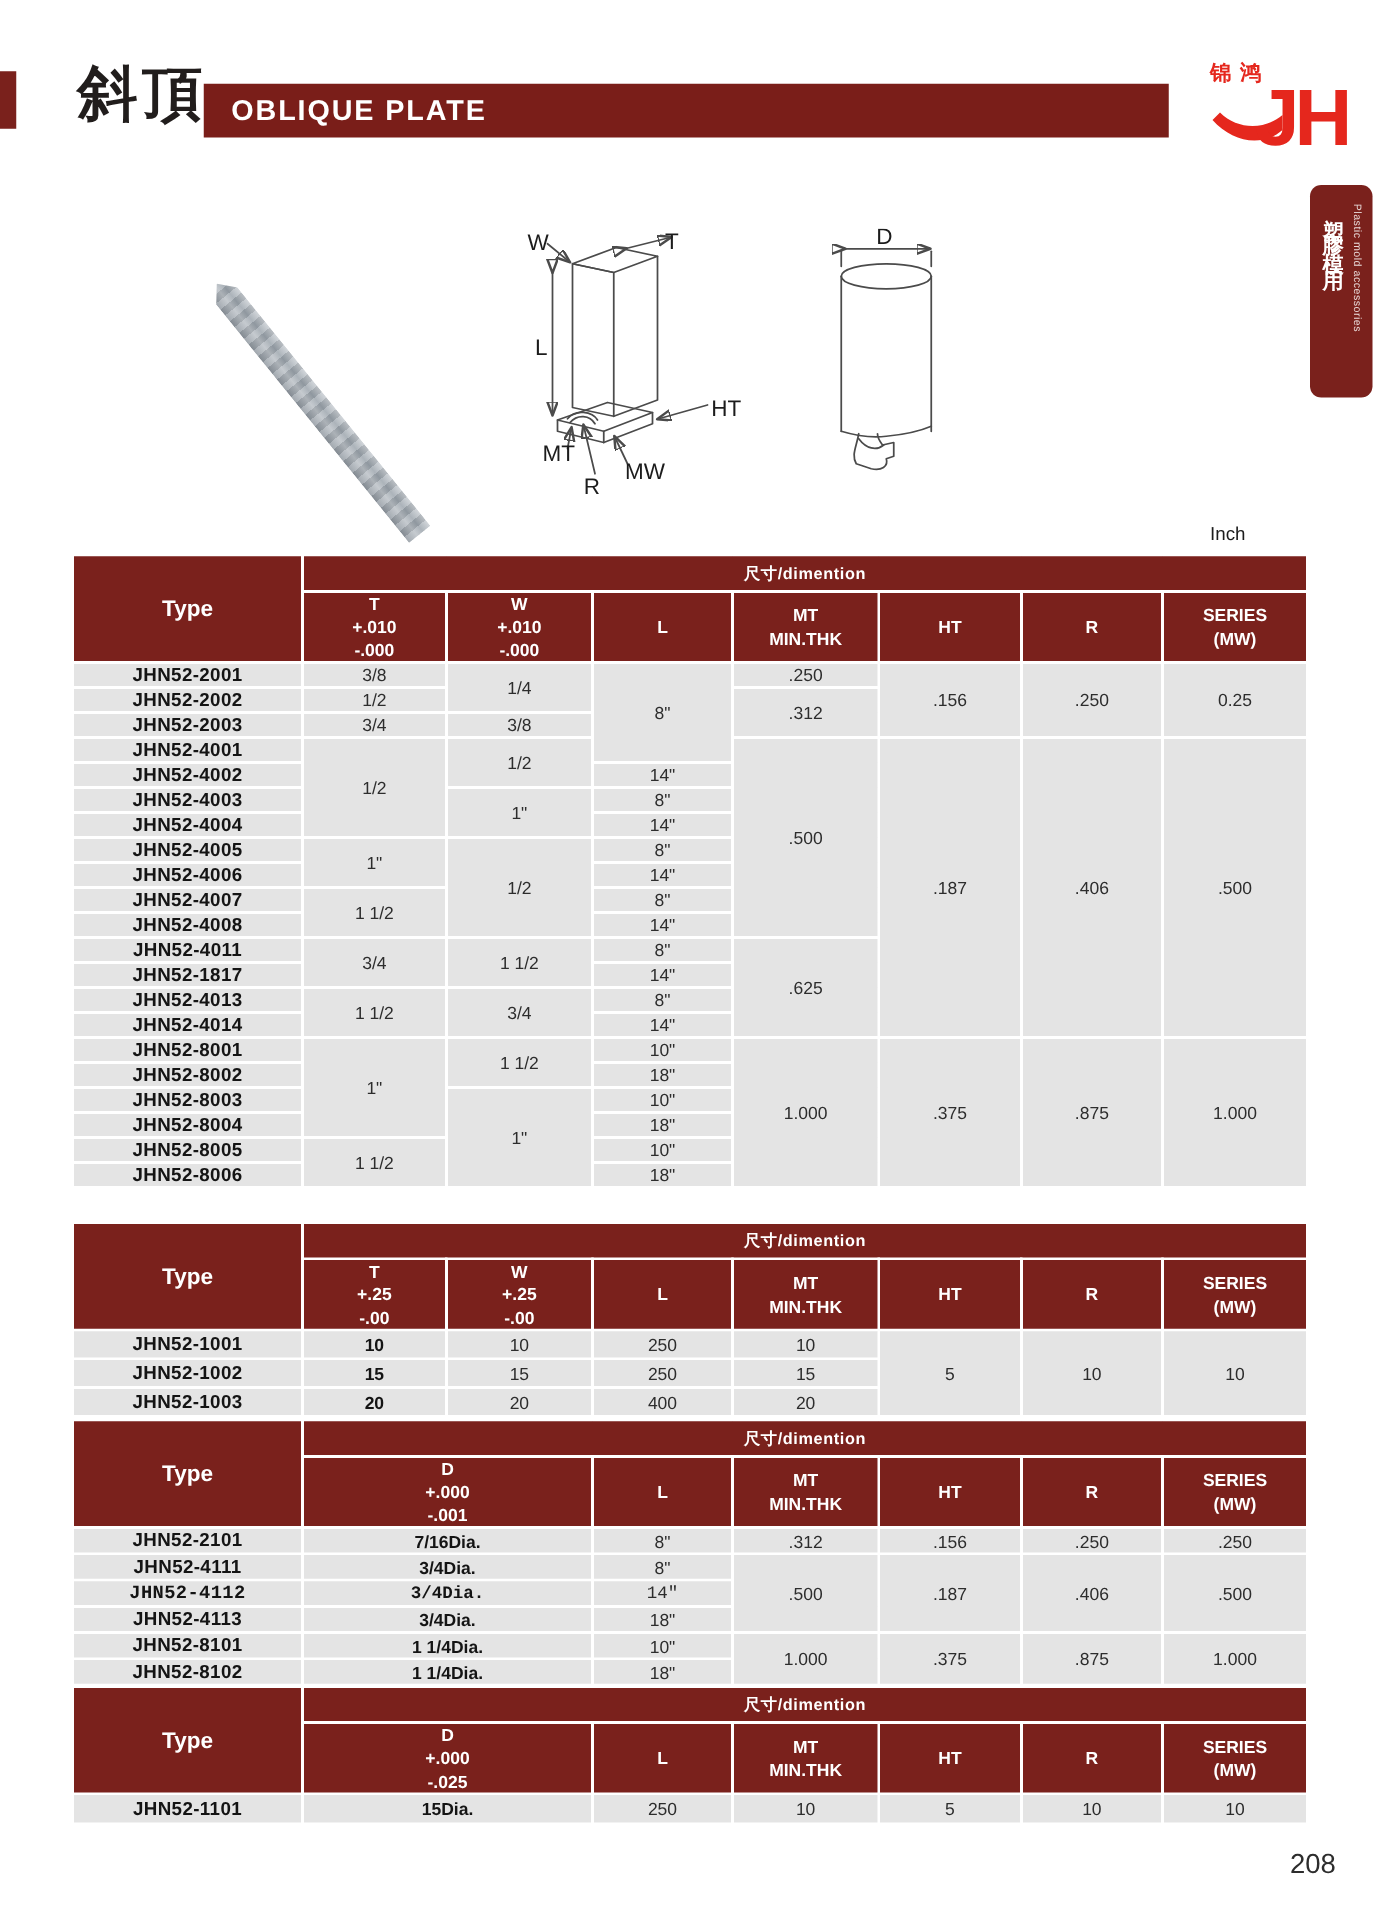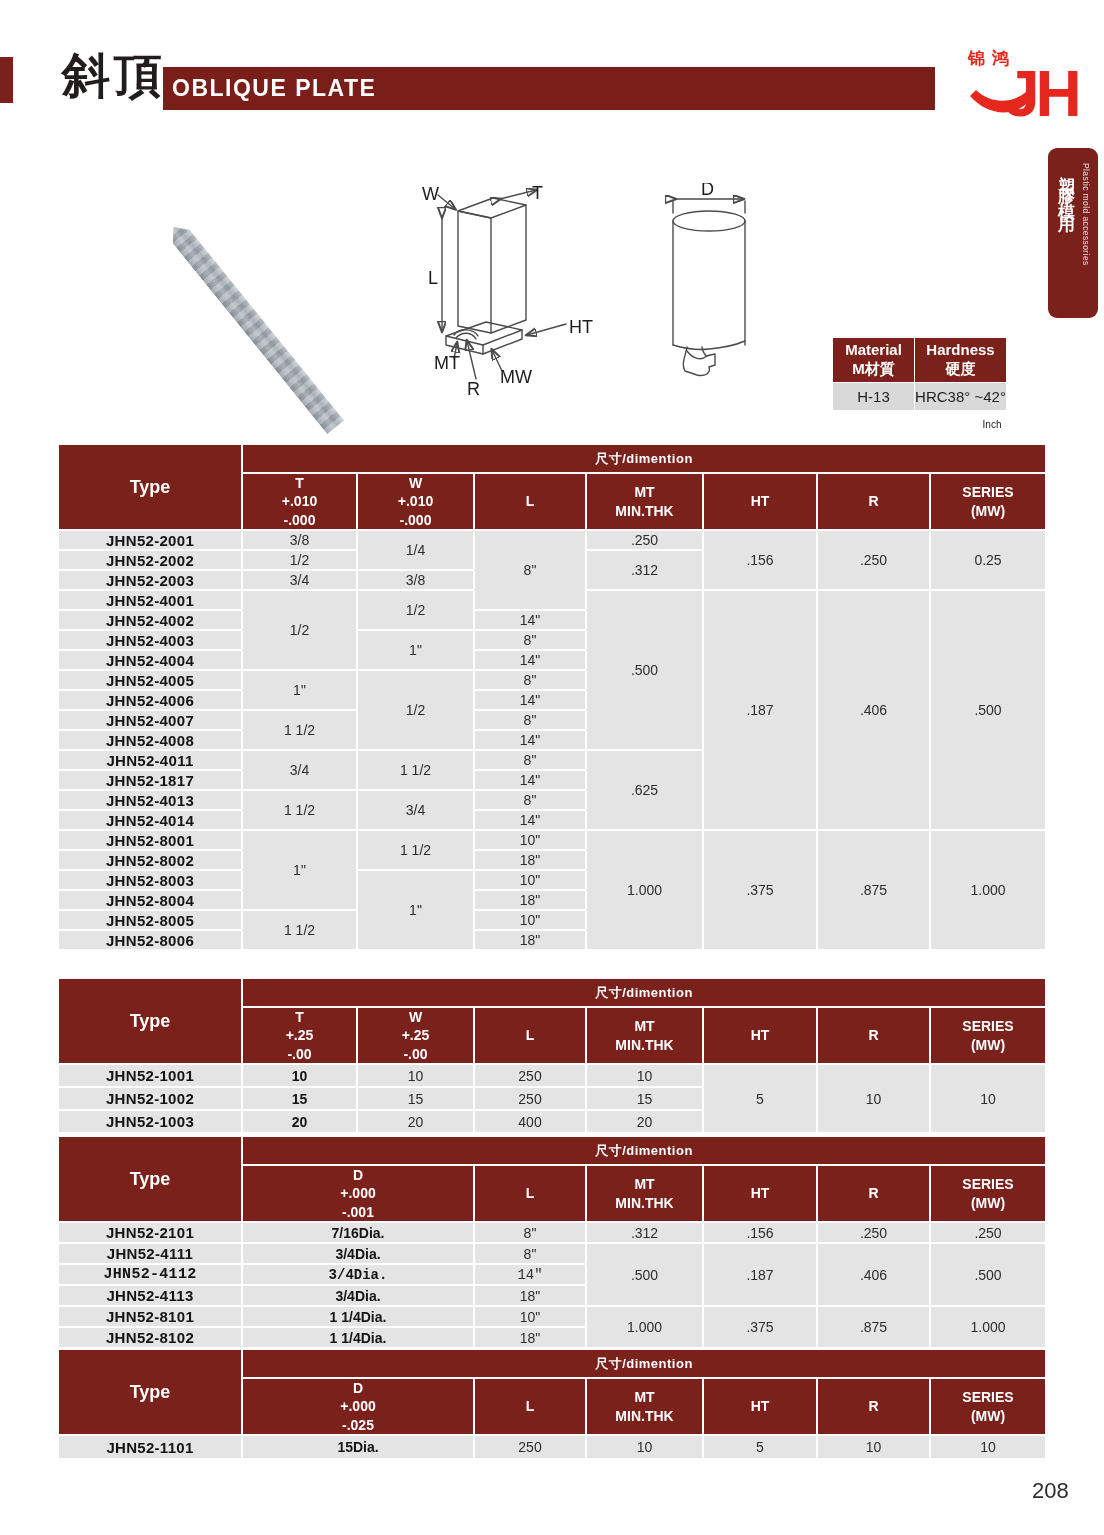--- a/index.html
+++ b/index.html
@@ -4,21 +4,21 @@
 <style>
   *{margin:0;padding:0;box-sizing:border-box}
   html,body{background:#fff}
   body{width:1104px;height:1535px;position:relative;font-family:"Liberation Sans",sans-serif;overflow:hidden}
   .page{position:absolute;left:0;top:0;width:1104px;height:1535px;background:#fff}
 
   
   .left-mark{position:absolute;left:0;top:57px;width:13px;height:46px;background:#7a211c}
   .title-cn{position:absolute;left:62px;top:46px;font-size:48px;font-weight:900;color:#211d1c;letter-spacing:4px;line-height:60px}
   .title-bar{position:absolute;left:163px;top:67px;width:772px;height:43px;background:#7a1e19;display:flex;align-items:center}
-  .title-bar span{color:#fff;font-size:23px;font-weight:bold;letter-spacing:1.5px;padding-left:9px}
+  .title-bar span{color:#fff;font-size:23px;font-weight:bold;letter-spacing:1.5px;padding-left:22px}
   .logo{position:absolute;left:966px;top:42px;width:120px;height:86px}
 
   
   .sidebar{position:absolute;left:1048px;top:148px;width:50px;height:170px;background:#7a211c;border-radius:9px;display:flex;flex-direction:row;justify-content:center;padding-top:13px;gap:3px}
   .sb-cn{writing-mode:vertical-rl;text-orientation:upright;color:#fff;font-size:17px;font-weight:bold;letter-spacing:14px}
   .sb-en{writing-mode:vertical-rl;color:#e8d9d8;font-size:8.5px;letter-spacing:.4px;padding-top:2px}
 
   
   .photo{position:absolute;left:182px;top:220px;width:258px;height:22px;transform:rotate(51deg);transform-origin:0 0;
     background:linear-gradient(180deg,#c9ced3 0%,#9aa3ab 35%,#b9bfc5 60%,#8d959d 100%);
@@ -32,21 +32,21 @@
   .draw-cyl{left:645px;top:183px}
   .draw path,.draw line,.draw ellipse{fill:none;stroke:#4b4b4b;stroke-width:1.4;stroke-linejoin:round;stroke-linecap:round}
   .draw text{fill:#1c1c1c;font-size:18px;font-family:"Liberation Sans",sans-serif;stroke:none}
 
   
   .mat{position:absolute;left:832px;top:337px;border-collapse:collapse}
   .mat th{background:#7a211c;color:#fff;height:45px;font-size:15px;font-weight:bold;line-height:1.25;border:1px solid #fff;padding:0 4px;text-align:center;vertical-align:middle}
   .mat th .l1,.mat th .l2{display:block}
   .mat td{background:#d9d9d9;height:28px;font-size:15px;color:#222;text-align:center;border:1px solid #fff;vertical-align:middle}
   .mat .c1{width:82px}.mat .c2{width:92px}
-  .inch{position:absolute;left:968px;top:419px;width:48px;text-align:center;font-size:10px;color:#1c1c1c}
+  .inch{position:absolute;left:968px;top:419px;width:48px;text-align:left;font-size:15px;color:#1c1c1c}
 
   
   .spec{position:absolute;left:57px;border-collapse:collapse;table-layout:fixed}
   .spec th,.spec td{border:2px solid #fff;text-align:center;vertical-align:middle;overflow:hidden;padding:0}
   .spec thead th{background:#7a211c;color:#fff;font-weight:bold}
   .spec .h-dim{font-size:13px;letter-spacing:.5px}
   .spec thead tr:first-child{height:29px}
   .spec thead tr:last-child{height:57px}
   .spec .h-col{font-size:14px;white-space:pre-line;line-height:1.3}
   .spec .h-type{font-size:18px}
@@ -125,40 +125,20 @@
     <line x1="100" y1="18" x2="100" y2="30"></line>
     <text x="56" y="12">D</text>
     <ellipse cx="64" cy="38" rx="36" ry="10"></ellipse>
     <line x1="28" y1="38" x2="28" y2="162"></line>
     <line x1="100" y1="38" x2="100" y2="162"></line>
     <path d="M28,162 Q48,168 64,166 Q86,164 100,158"></path>
     <path d="M42,164 C40,175 36,181 40,188 L52,192 C60,194 66,190 64,184 L70,182 L70,171 L61,173 C58,169 57,166 57,164"></path>
     <path d="M42,168 C48,176 56,178 62,173"></path>
   </svg>
 
-  <table class="mat">
-    <thead>
-      <tr>
-        <th class="c1">
-          <span class="l1">Material</span>
-          <span class="l2">M材質</span>
-        </th>
-        <th class="c2">
-          <span class="l1">Hardness</span>
-          <span class="l2">硬度</span>
-        </th>
-      </tr>
-    </thead>
-    <tbody>
-      <tr>
-        <td>H-13</td>
-        <td>HRC38° ~42°</td>
-      </tr>
-    </tbody>
-  </table>
 
   <div class="inch">Inch</div>
 
   <table class="spec t1">
       <colgroup>
         <col style="width: 184px;">
         <col style="width: 115px;">
         <col style="width: 117px;">
         <col style="width: 112px;">
         <col style="width: 117px;">

